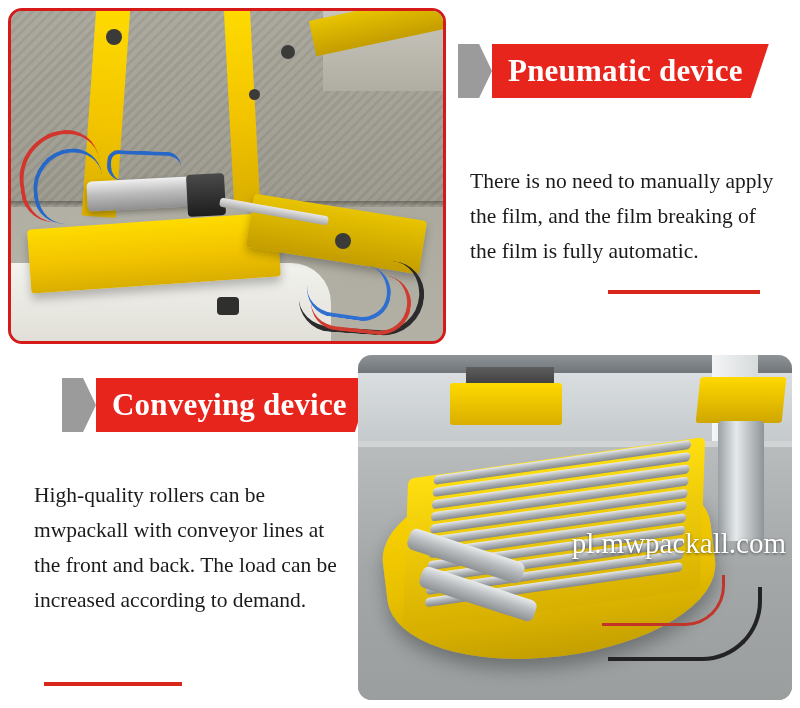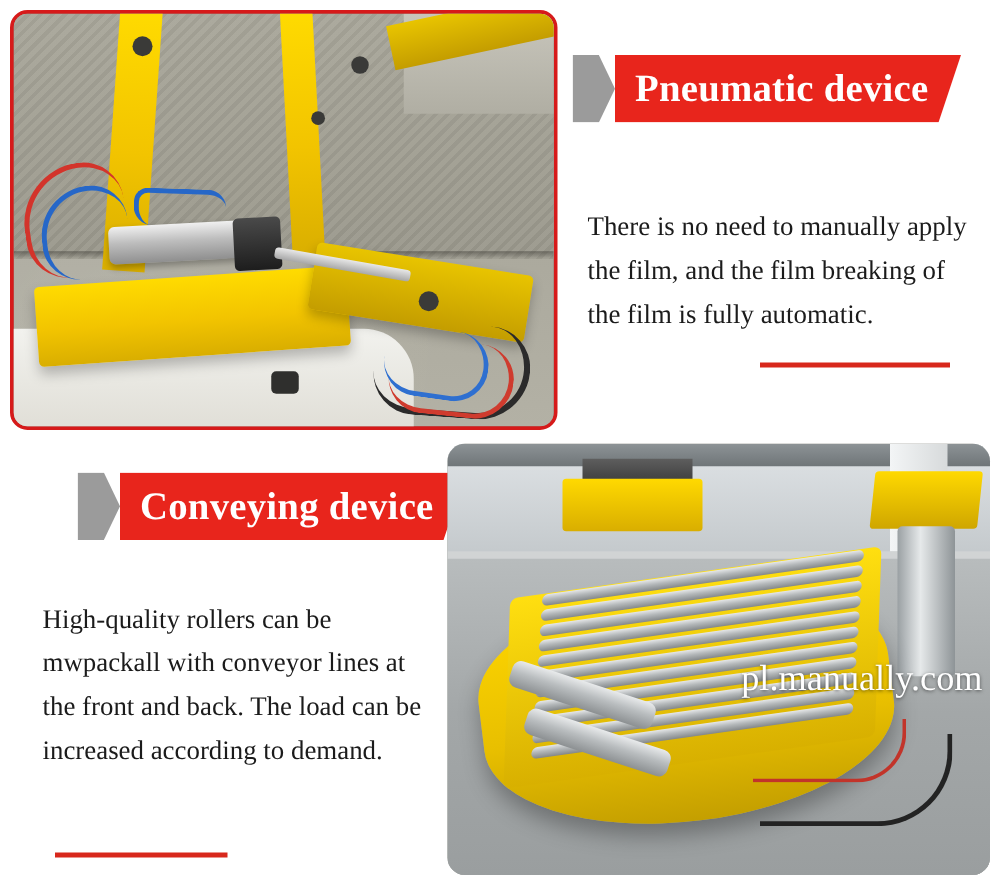--- a/index.html
+++ b/index.html
@@ -428,15 +428,15 @@
         <div class="roller" style="top: 120px;"></div>
       </div>
 
     <div class="loose-roller" id="lr1"></div>
     <div class="loose-roller" id="lr2"></div>
 
     <div class="p2-cable"></div>
     <div class="p2-cable2"></div>
   </div>
 
-  <div id="watermark">pl.manually.com</div>
+  <div id="watermark">pl.mwpackall.com</div>
 
 </div>
 
 </body></html>

